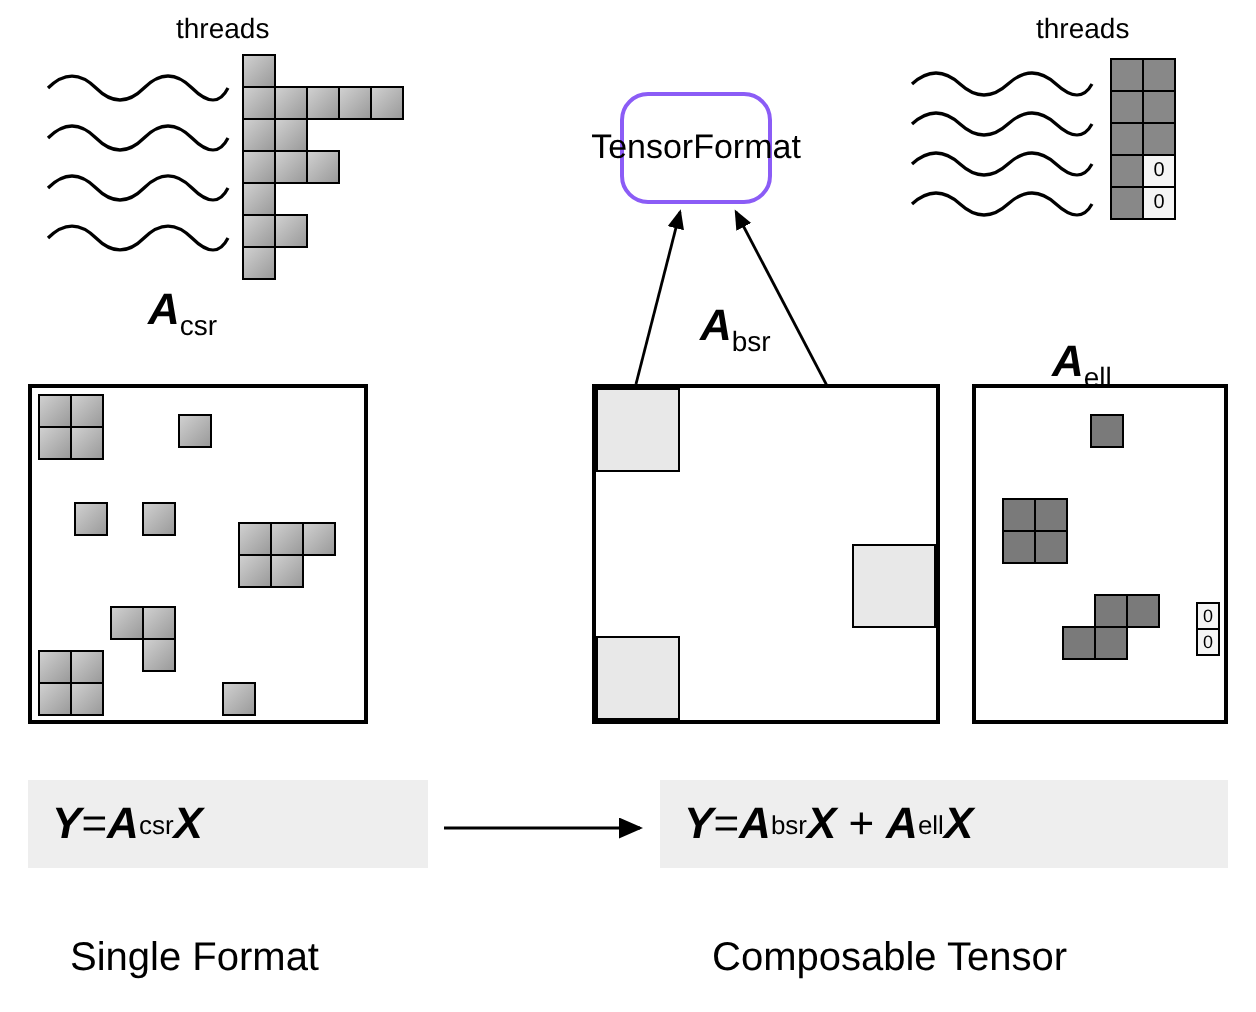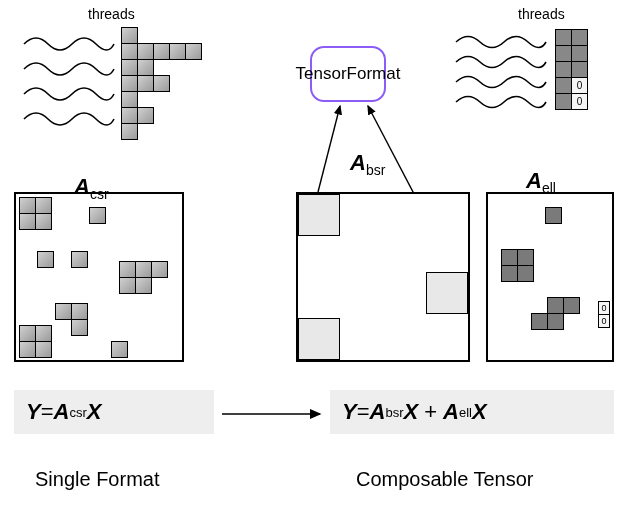--- a/index.html
+++ b/index.html
@@ -191,21 +191,21 @@
 <svg style="position:absolute;left:296px;top:100px" width="180" height="94">
   <defs>
     <marker id="ah" markerWidth="8" markerHeight="8" refX="6" refY="3" orient="auto">
       <path d="M0,0 L7,3 L0,6 Z" fill="#000"></path>
     </marker>
   </defs>
   <line x1="22" y1="92" x2="44" y2="6" stroke="#000" stroke-width="1.4" marker-end="url(#ah)"></line>
   <line x1="160" y1="174" x2="72" y2="6" stroke="#000" stroke-width="1.4" marker-end="url(#ah)"></line>
 </svg>
 
-<div class="m-label" style="left:74px;top:174px">
+<div class="m-label" style="left:74px;top:142px">
   <span style="font-weight:bold">A</span><sub>csr</sub>
 </div>
 
 <div class="m-label" style="left:350px;top:150px">
   <span style="font-weight:bold">A</span><sub>bsr</sub>
 </div>
 
 <div class="m-label" style="left:526px;top:168px">
   <span style="font-weight:bold">A</span><sub>ell</sub>
 </div>

